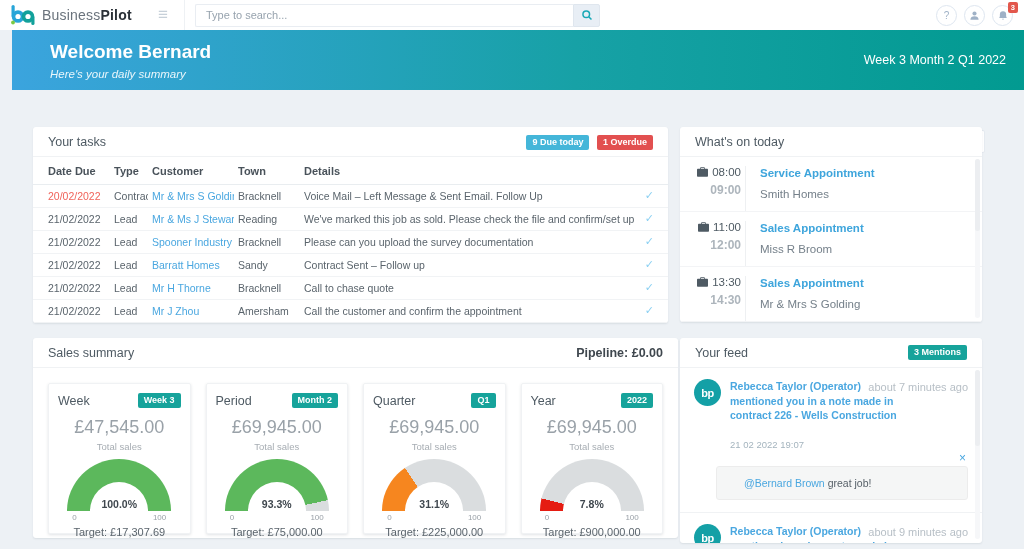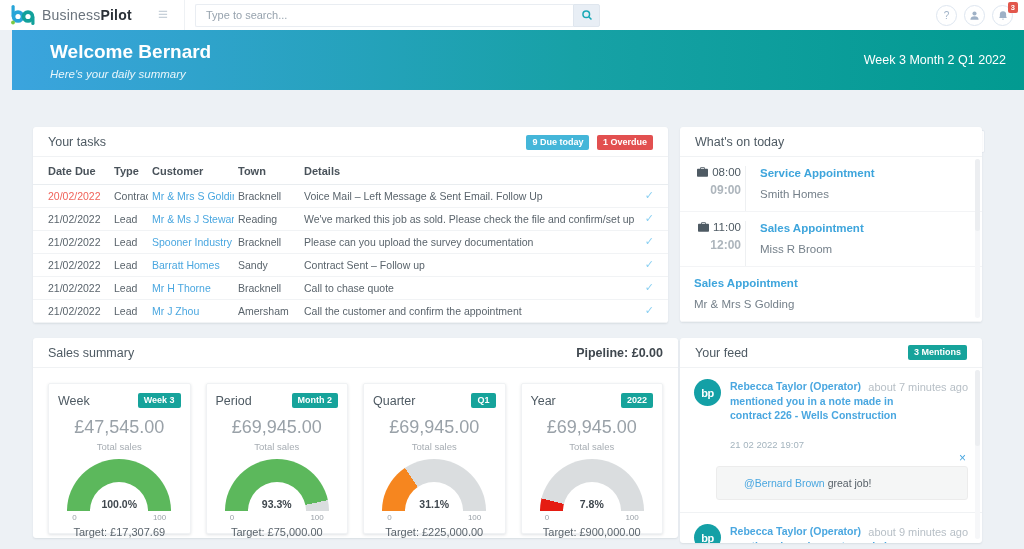--- a/index.html
+++ b/index.html
@@ -273,20 +273,29 @@
             <span>11:00</span>
           </div>
       <div class="wo-end">12:00</div>
     </div>
     <div class="wo-content">
       <div class="wo-title">Sales Appointment</div>
       <div class="wo-sub">Miss R Broom</div>
     </div>
   </div>
   <div class="wo-item">
+    <div class="wo-time">
+      <div class="wo-start">
+            <svg width="11" height="10" viewBox="0 0 14 12">
+  <path fill="#4e5a63" d="M5 0h4a1 1 0 0 1 1 1v1h3a1 1 0 0 1 1 1v8a1 1 0 0 1-1 1H1a1 1 0 0 1-1-1V3a1 1 0 0 1 1-1h3V1a1 1 0 0 1 1-1zm0 2h4V1H5v1z"></path>
+            </svg>
+            <span>13:30</span>
+          </div>
+      <div class="wo-end">14:30</div>
+    </div>
     <div class="wo-content">
       <div class="wo-title">Sales Appointment</div>
       <div class="wo-sub">Mr &amp; Mrs S Golding</div>
     </div>
   </div>
     </div>
   <div class="scrollhint"></div>
 </section>
 
 <section class="panel sales-panel">

